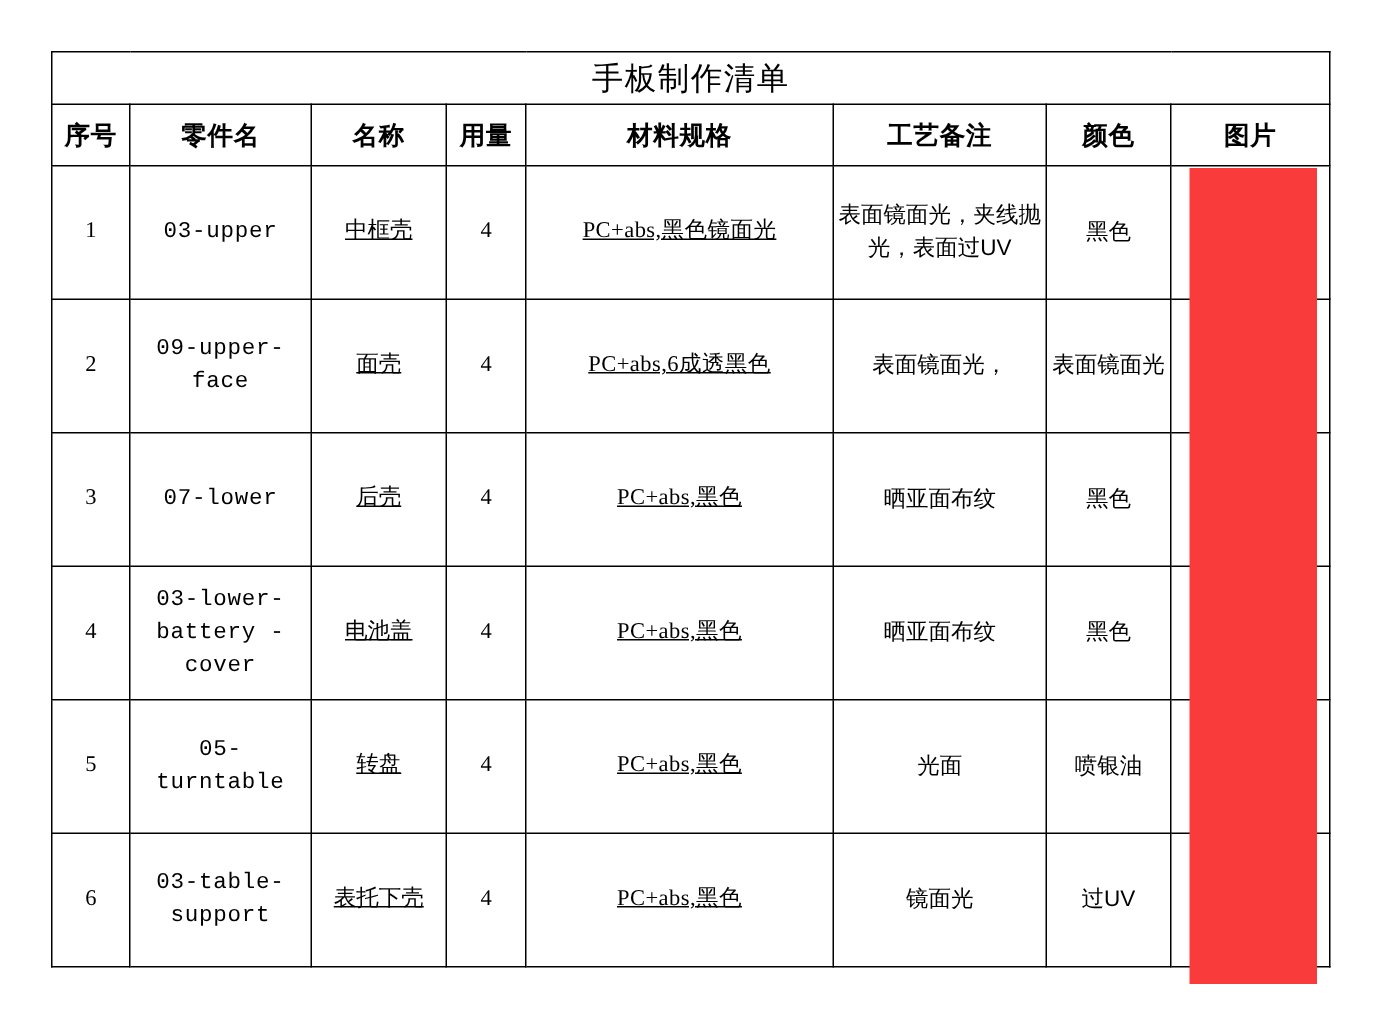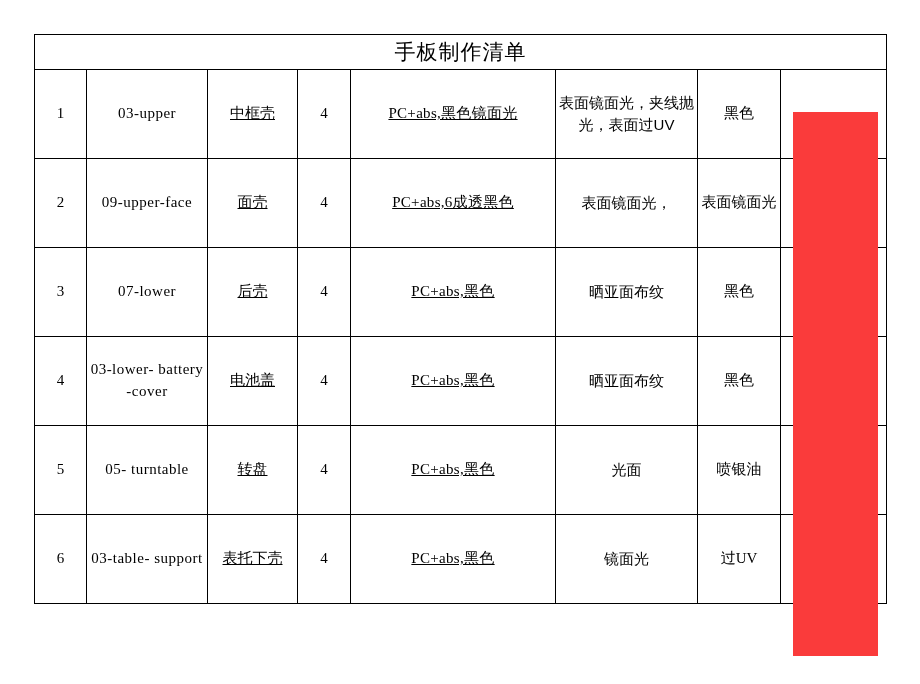--- a/index.html
+++ b/index.html
@@ -64,35 +64,35 @@
   }
 
   
   .body-row > td {
     height: 88px;
     font-size: 15px;
     line-height: 1.45;
   }
   .c-idx   { font-family: "Liberation Serif", "DejaVu Serif", serif; font-size: 15px; }
   .c-part  {
-    font-family: Liberation Serif, serif;
+    font-family: Liberation Mono, monospace;
     font-size: 15px;
     letter-spacing: 0.5px;
     white-space: pre-line;
     line-height: 1.5;
   }
   .c-part.nowrap {
     white-space: nowrap;
     overflow: visible;
   }
   .c-name  { font-family: "Liberation Serif", "DejaVu Serif", serif; font-size: 16px; white-space: nowrap; text-decoration: underline; }
   .c-qty   { font-family: "Liberation Serif", "DejaVu Serif", serif; font-size: 15px; }
   .c-spec  { font-family: "Liberation Serif", "DejaVu Serif", serif; font-size: 15px; letter-spacing: 0.3px; text-decoration: underline; }
   .c-proc  { font-family: Liberation Sans, sans-serif; font-size: 15px; line-height: 1.5; }
-  .c-color { font-family: Liberation Serif, serif; font-size: 15px; white-space: nowrap; }
+  .c-color { font-family: Liberation Sans, sans-serif; font-size: 15px; white-space: nowrap; }
   .c-pic   { font-family: "Liberation Serif", "DejaVu Serif", serif; }
 
   
   .col-idx   { width: 52px; }
   .col-part  { width: 121px; }
   .col-name  { width: 90px; }
   .col-qty   { width: 53px; }
   .col-spec  { width: 205px; }
   .col-proc  { width: 142px; }
   .col-color { width: 83px; }
@@ -124,20 +124,30 @@
         <col class="col-proc">
         <col class="col-color">
         <col class="col-pic">
     </colgroup>
 
     <tbody>
       <tr>
         <td class="title-cell" colspan="8">手板制作清单</td>
       </tr>
 
+      <tr>
+        <td class="hdr-cell">序号</td>
+        <td class="hdr-cell">零件名</td>
+        <td class="hdr-cell">名称</td>
+        <td class="hdr-cell">用量</td>
+        <td class="hdr-cell">材料规格</td>
+        <td class="hdr-cell">工艺备注</td>
+        <td class="hdr-cell">颜色</td>
+        <td class="hdr-cell">图片</td>
+      </tr>
 
       <tr class="body-row">
         <td class="c-idx">1</td>
         <td class="c-part">03-upper</td>
         <td class="c-name">中框壳</td>
         <td class="c-qty">4</td>
         <td class="c-spec">PC+abs,黑色镜面光</td>
         <td class="c-proc">表面镜面光，夹线抛光，表面过UV</td>
         <td class="c-color">黑色</td>
         <td class="c-pic"></td>

